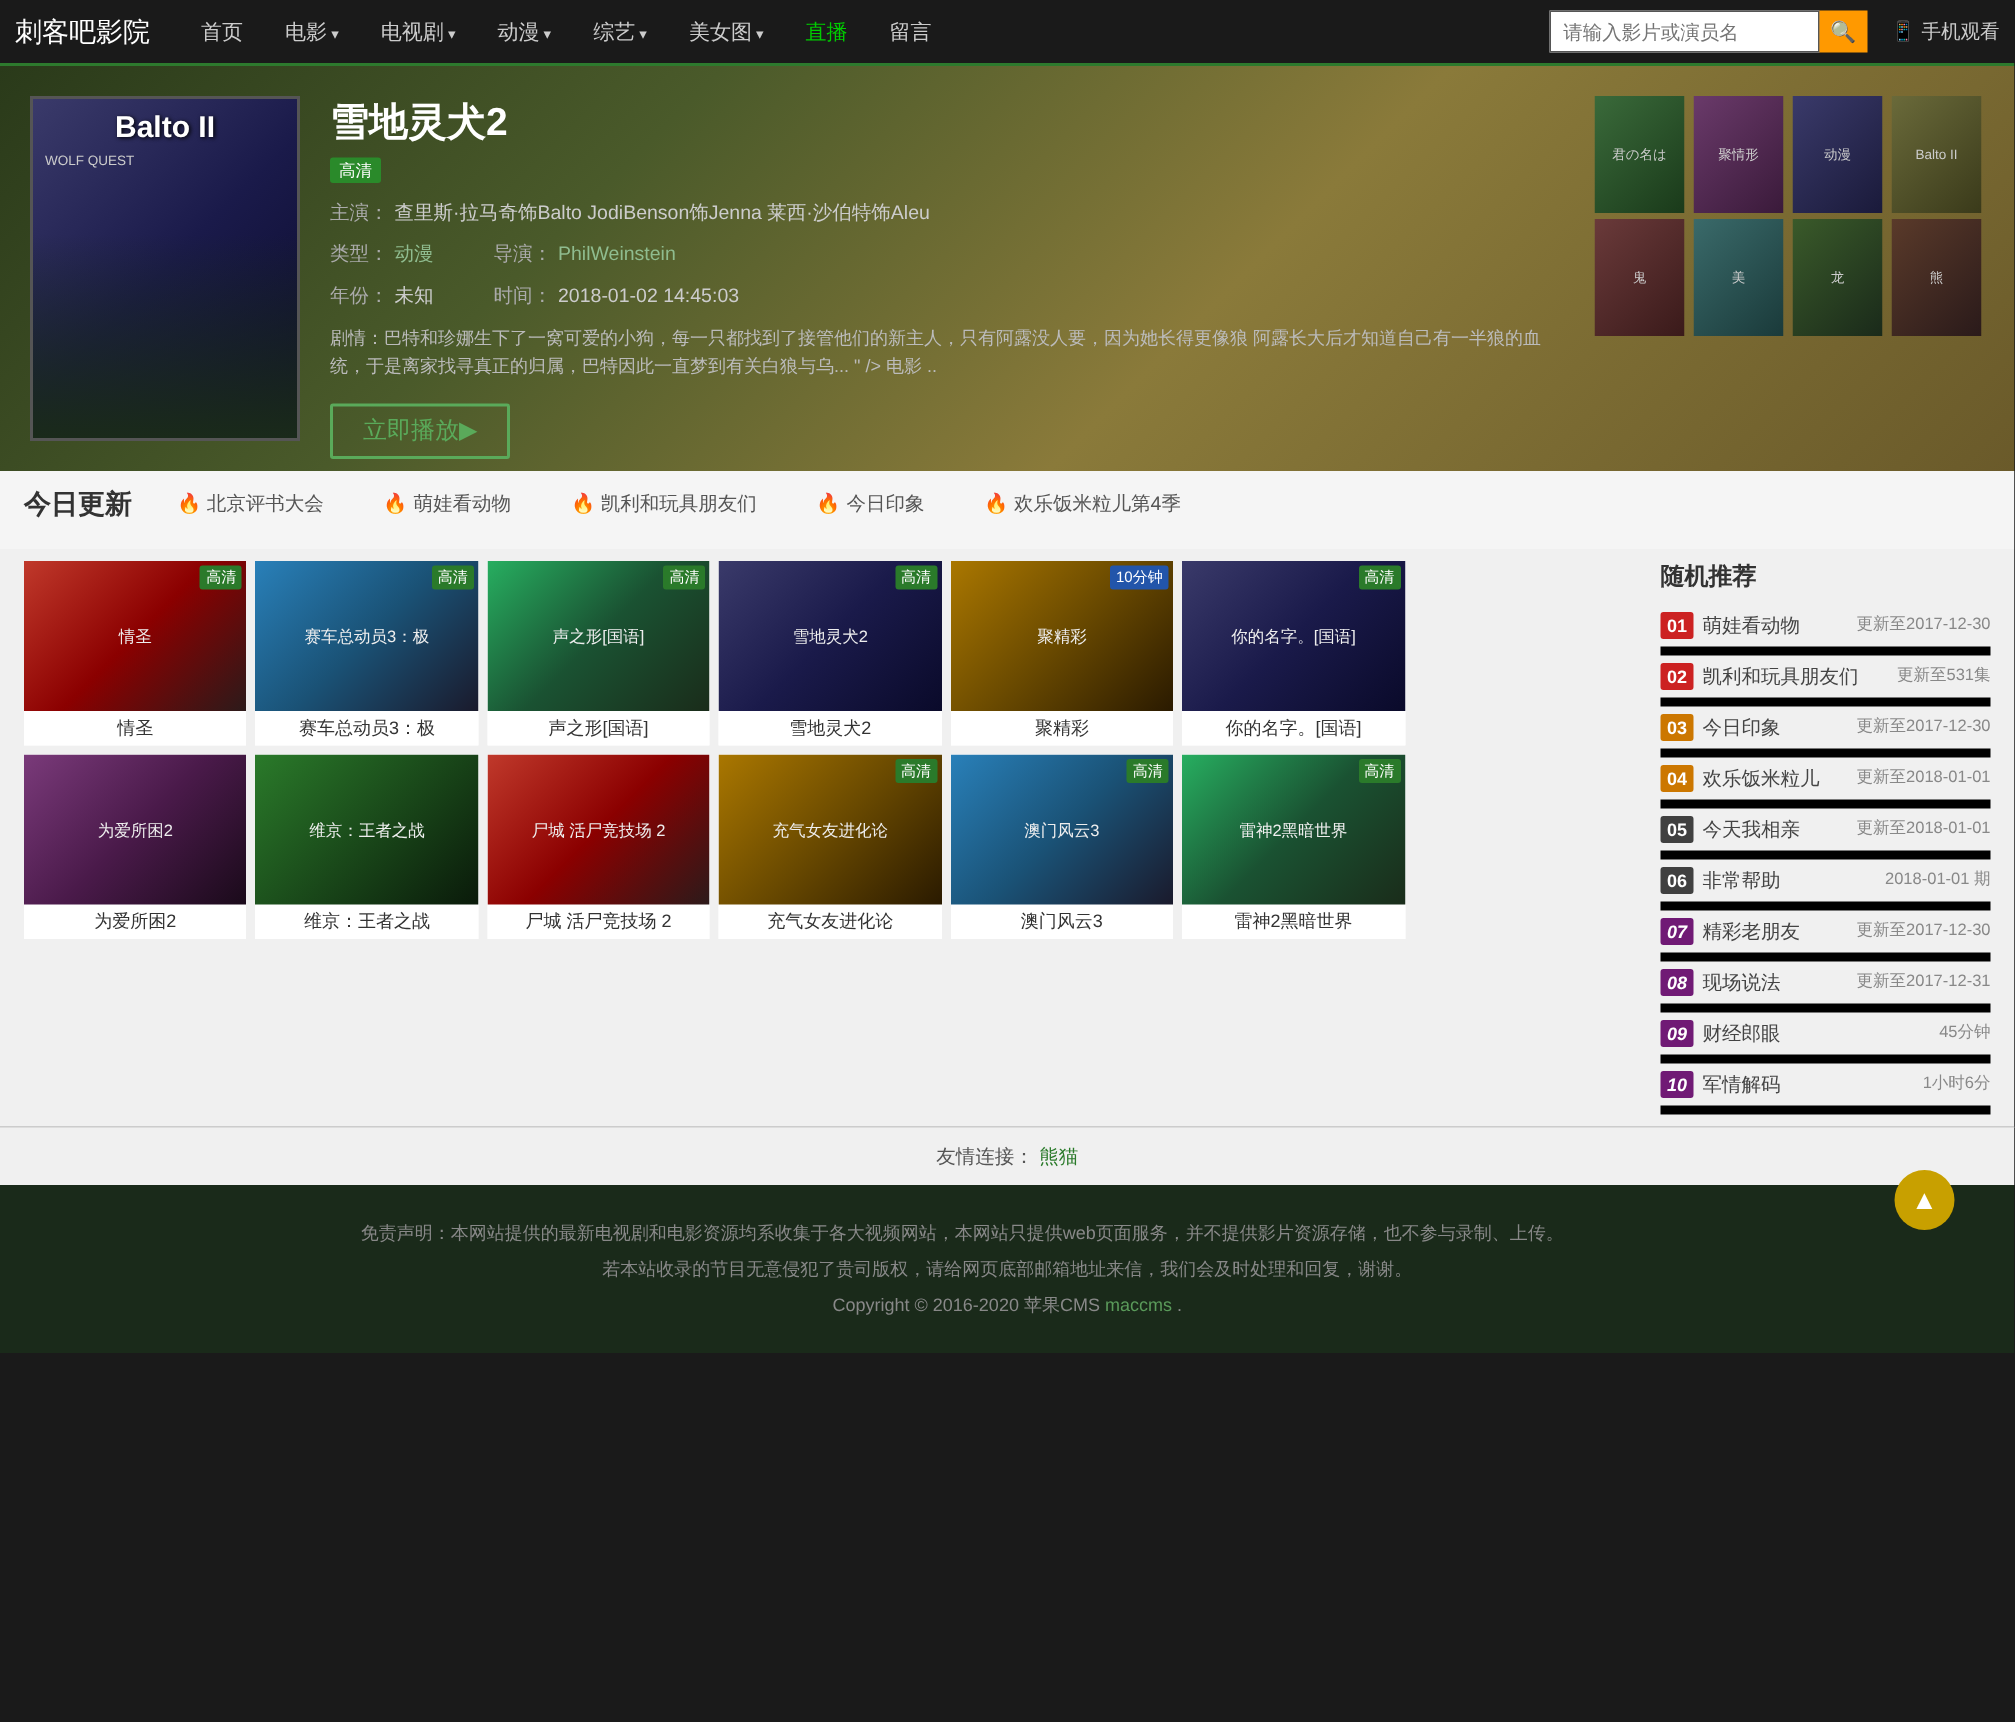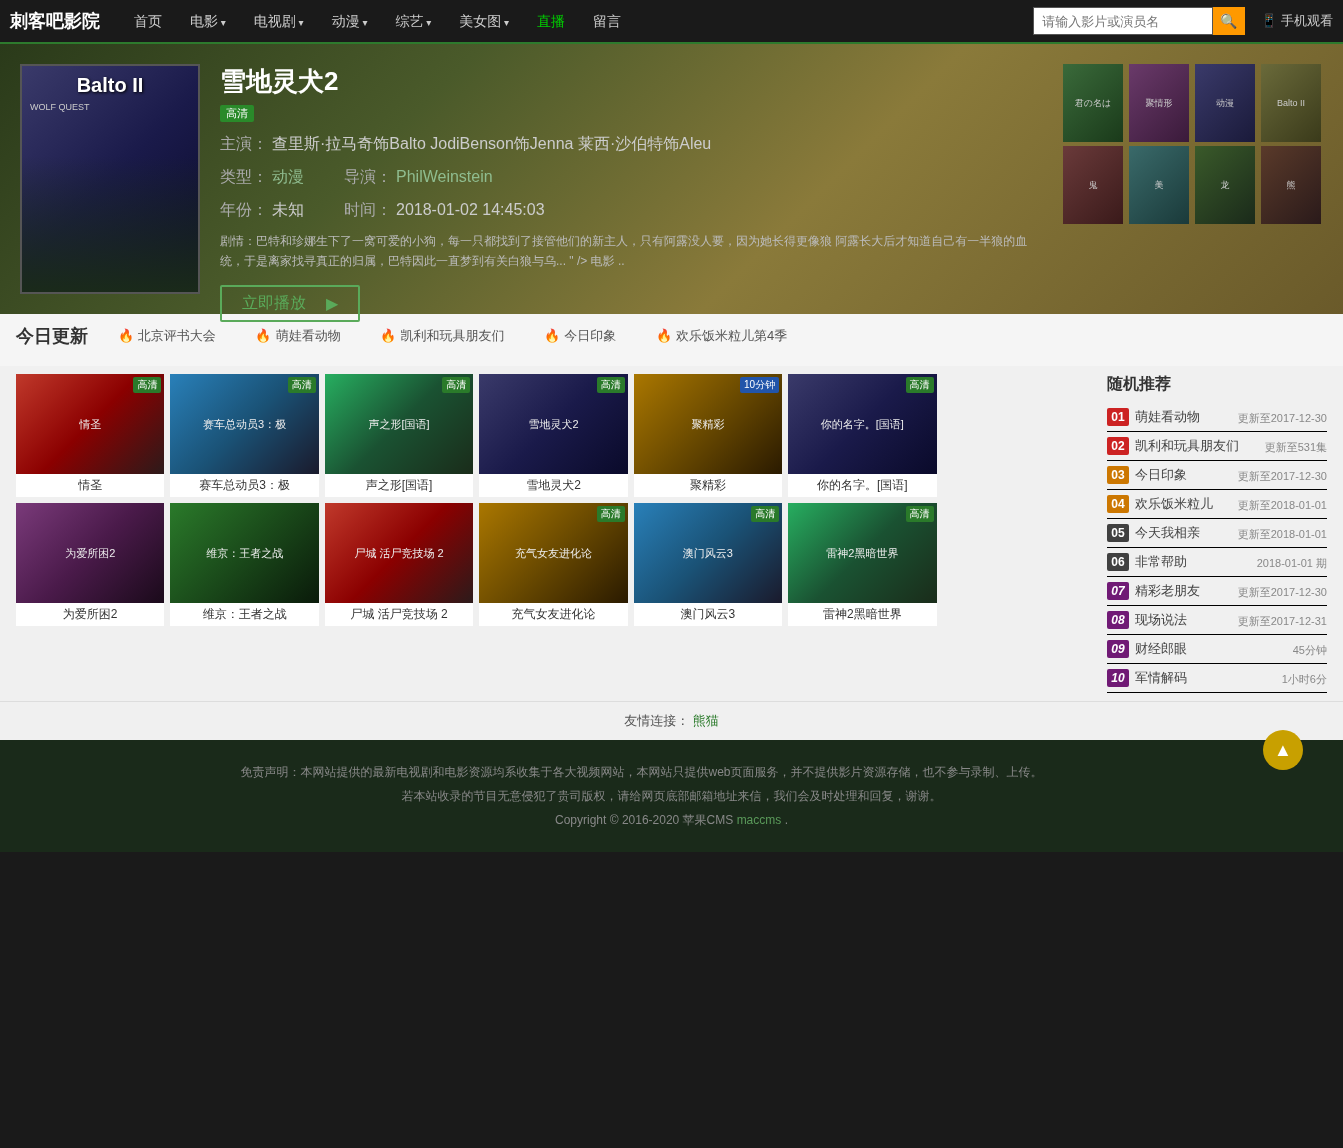--- a/index.html
+++ b/index.html
@@ -1,44 +1,44 @@
 <!DOCTYPE html>
 <html><head>
   <meta charset="utf-8">
   <style>
     * { margin: 0; padding: 0; box-sizing: border-box; }
     body { font-family: "Microsoft YaHei", Arial, sans-serif; background: #1a1a1a; color: #ccc; font-size: 13px; width: 1343px; }
 
     
     .nav { background: #1a1a1a; border-bottom: 2px solid #2d7a2d; display: flex; align-items: center; padding: 0 10px; height: 44px; }
-    .nav-logo { color: #fff; font-size: 18px; font-weight: bold; margin-right: 20px; white-space: nowrap; }
+    .nav-logo { color: #fff; font-size: 18px; font-weight: normal; margin-right: 20px; white-space: nowrap; }
     .nav-items { display: flex; align-items: center; flex: 1; }
     .nav-item { color: #ccc; padding: 0 14px; height: 44px; line-height: 44px; cursor: pointer; font-size: 14px; text-decoration: none; white-space: nowrap; }
     .nav-item.active { color: #00cc00; }
     .nav-item.has-arrow::after { content: " ▾"; font-size: 10px; }
     .nav-search { display: flex; align-items: center; margin-left: auto; border-radius: 12px; }
     .nav-search input { width: 180px; height: 28px; padding: 0 8px; border: 1px solid #555; background: #fff; color: #333; font-size: 13px; }
     .nav-search button { width: 32px; height: 28px; background: #f90; border: none; cursor: pointer; font-size: 14px; color: #fff; }
     .nav-mobile { color: #ccc; margin-left: 16px; white-space: nowrap; font-size: 13px; }
     .nav-mobile::before { content: "📱 "; }
 
     
     .banner { background: linear-gradient(135deg, #2a3a1a 0%, #4a5a2a 30%, #8a7a3a 60%, #6a5a2a 100%); position: relative; height: 270px; display: flex; align-items: stretch; padding: 20px; gap: 20px; }
     .banner-poster { width: 180px; min-width: 180px; background: #333; border: 2px solid #555; overflow: hidden; }
     .banner-poster-img { width: 100%; height: 100%; background: linear-gradient(180deg, #1a3a5a 0%, #2a5a8a 40%, #3a6a3a 70%, #1a2a1a 100%); display: flex; align-items: center; justify-content: center; color: #aaa; font-size: 11px; text-align: center; position: relative; }
     .banner-poster-title { position: absolute; top: 8px; left: 8px; right: 8px; font-size: 20px; color: #fff; font-weight: bold; text-shadow: 1px 1px 3px #000; }
     .banner-poster-sub { position: absolute; top: 36px; left: 8px; font-size: 9px; color: #ccc; }
     .banner-info { flex: 1; }
     .banner-title { font-size: 26px; color: #fff; font-weight: bold; margin-bottom: 6px; }
     .banner-hd { display: inline-block; background: #2a8a2a; color: #fff; font-size: 11px; padding: 1px 6px; margin-bottom: 8px; border-radius: 2px; }
-    .banner-meta { margin-bottom: 4px; color: #ccc; font-size: 16px; line-height: 1.8; }
+    .banner-meta { margin-bottom: 4px; color: #ccc; font-size: 13px; line-height: 1.8; }
     .banner-meta span.label { color: #aaa; margin-right: 4px; }
     .banner-meta span.green { color: #8fbc8f; }
     .banner-desc { color: #bbb; font-size: 12px; line-height: 1.6; margin-top: 8px; }
-    .banner-play-btn { display: inline-flex; align-items: center; gap: 20px; margin-top: 14px; background: transparent; border: 2px solid #5aaa5a; color: #5aaa5a; padding: 6px 20px; font-size: 16px; cursor: pointer; border-radius: 2px; }
+    .banner-play-btn { display: inline-flex; align-items: center; gap: 0; margin-top: 14px; background: transparent; border: 2px solid #5aaa5a; color: #5aaa5a; padding: 6px 20px; font-size: 16px; cursor: pointer; border-radius: 2px; }
     .banner-thumbs { display: grid; grid-template-columns: repeat(4, 1fr); gap: 4px; width: 260px; min-width: 260px; align-content: start; }
     .banner-thumb { width: 60px; height: 78px; background: #333; overflow: hidden; cursor: pointer; }
     .thumb-placeholder { width: 100%; height: 100%; display: flex; align-items: center; justify-content: center; font-size: 9px; color: #888; text-align: center; }
 
     
     .today-section { background: #f5f5f5; padding: 10px 16px; }
     .today-header { display: flex; align-items: center; gap: 0; margin-bottom: 8px; }
     .today-title { font-size: 18px; color: #333; font-weight: bold; margin-right: 30px; }
     .today-links { display: flex; gap: 40px; }
     .today-link { color: #555; font-size: 13px; cursor: pointer; }
@@ -51,21 +51,21 @@
     .movie-card { background: #fff; cursor: pointer; position: relative; overflow: hidden; }
     .movie-card-img { width: 100%; height: 100px; background: #666; display: flex; align-items: center; justify-content: center; color: #fff; font-size: 10px; position: relative; overflow: hidden; }
     .movie-card-badge { position: absolute; top: 3px; right: 3px; background: #2a7a2a; color: #fff; font-size: 10px; padding: 1px 4px; border-radius: 2px; }
     .movie-card-badge.blue { background: #2255aa; }
     .movie-card-title { padding: 3px 4px; font-size: 12px; color: #333; text-align: center; white-space: nowrap; overflow: hidden; text-overflow: ellipsis; background: #fff; }
 
     
     .sidebar { width: 220px; min-width: 220px; }
     .sidebar-title { font-size: 16px; color: #333; font-weight: bold; margin-bottom: 8px; }
     .sidebar-list { list-style: none; }
-    .sidebar-item { display: flex; align-items: flex-end; padding: 5px 0; border-bottom: 1px solid #000000; font-size: 13px; color: #444; cursor: pointer; }
+    .sidebar-item { display: flex; align-items: flex-start; padding: 5px 0; border-bottom: 6px solid #000000; font-size: 13px; color: #444; cursor: pointer; }
     .sidebar-rank { width: 22px; height: 18px; display: flex; align-items: center; justify-content: center; font-size: 12px; font-weight: bold; color: #fff; background: #2a7a2a; margin-right: 6px; border-radius: 2px; flex-shrink: 0; }
     .sidebar-rank.red { background: #cc2222; }
     .sidebar-rank.orange { background: #cc7700; }
     .sidebar-rank.yellow { background: #404040; }
     .sidebar-rank.gray { background: #701a75; font-style: italic; }
     .sidebar-name { flex: 1; overflow: hidden; text-overflow: ellipsis; white-space: nowrap; }
     .sidebar-update { color: #888; font-size: 11px; margin-left: 4px; white-space: nowrap; }
 
     
     .mc1 { background: linear-gradient(135deg, #c0392b 0%, #8b0000 50%, #2c1a1a 100%); }

